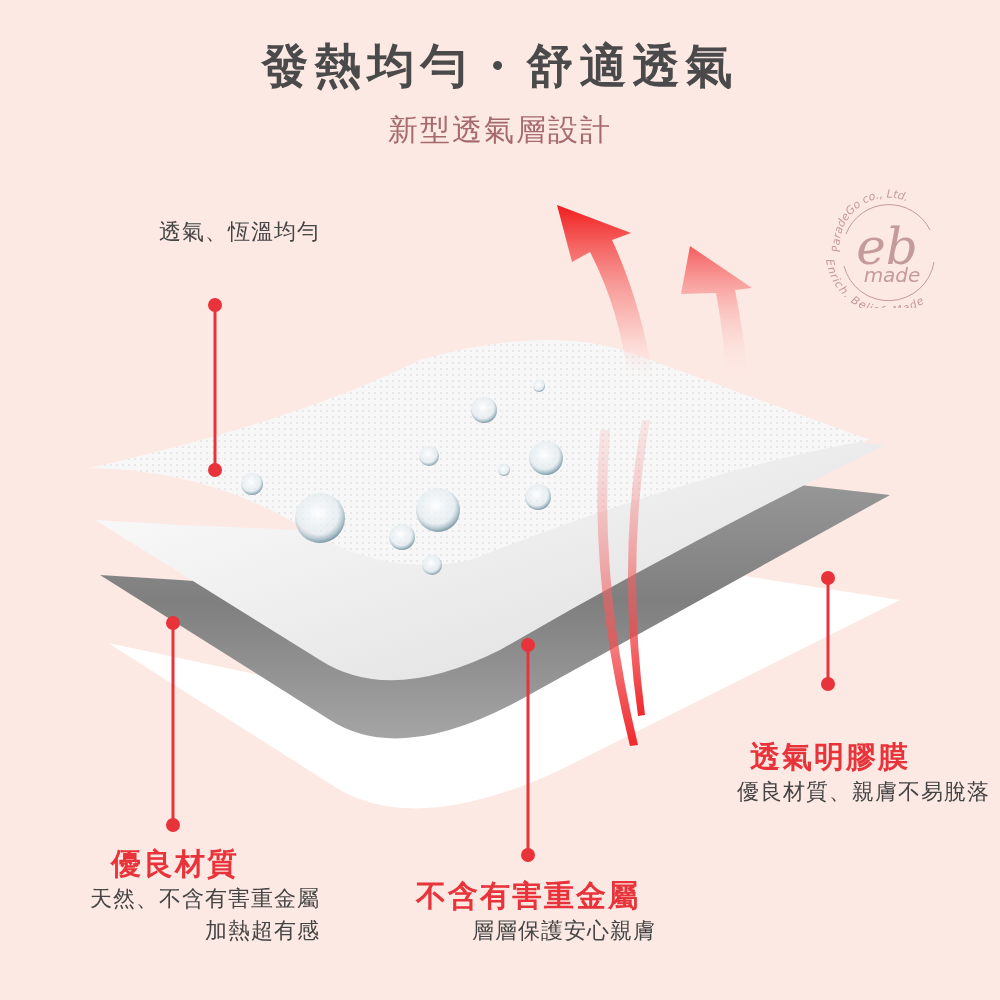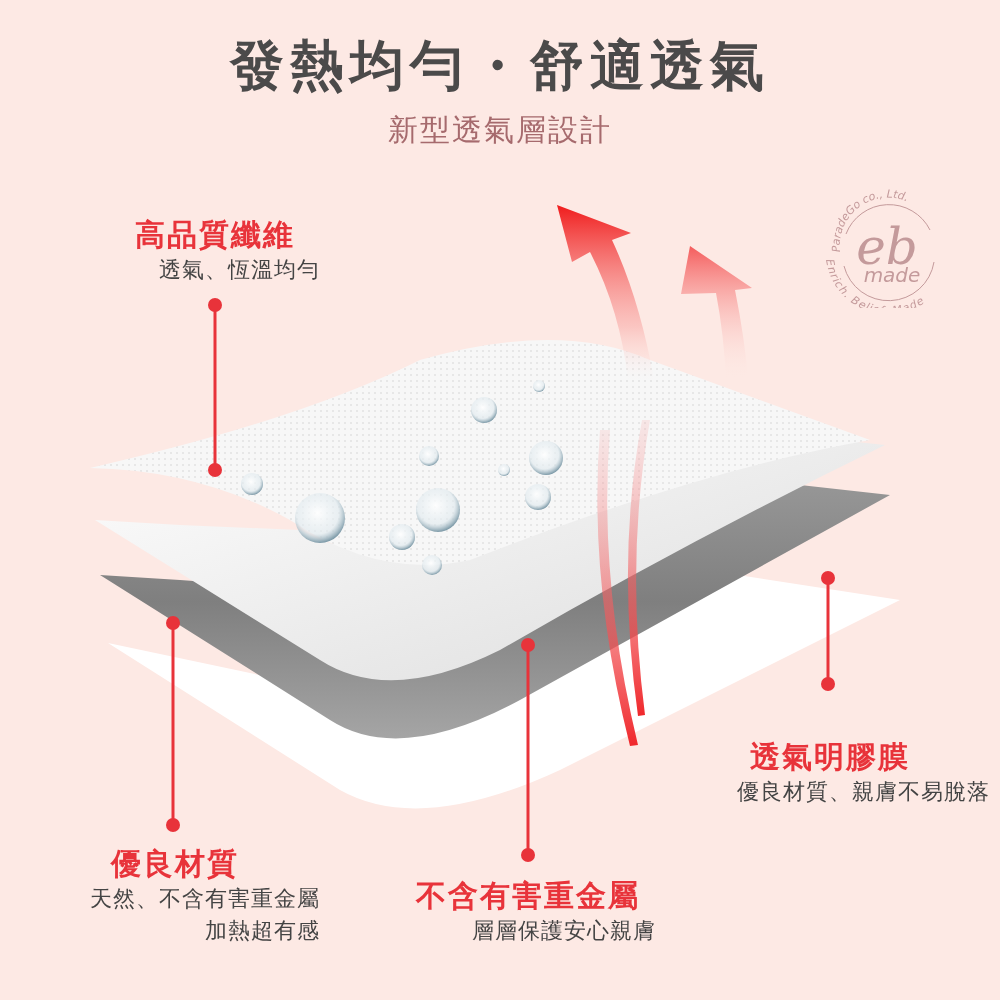--- a/index.html
+++ b/index.html
@@ -4,21 +4,21 @@
   <style>
     html, body { margin: 0; padding: 0; }
     body {
       width: 1000px; height: 1000px; overflow: hidden;
       background: #fde9e4;
       font-family: "DejaVu Sans", "Liberation Sans", sans-serif;
       position: relative;
     }
     .title {
       position: absolute; left: 0; top: 28px; width: 1000px;
-      text-align: center; font-size: 54px; font-weight: bold;
+      text-align: center; font-size: 47px; font-weight: bold;
       color: #4b4a4a; letter-spacing: 6px; line-height: 76px;
     }
     .subtitle {
       position: absolute; left: 0; top: 110px; width: 1000px;
       text-align: center; font-size: 30px; color: #a66a6d;
       letter-spacing: 2px; line-height: 40px;
     }
     svg.art { position: absolute; left: 0; top: 0; }
     .label { position: absolute; text-align: center; }
     .label .h { font-size: 30px; font-weight: bold; color: #e8333a; line-height: 38px; letter-spacing: 2px; }
@@ -132,21 +132,20 @@
     </text>
     <text x="61" y="78" text-anchor="middle" font-size="50" fill="#c49a9b" font-style="italic" font-family="'DejaVu Serif', serif">eb</text>
     <text x="66" y="96" text-anchor="middle" font-size="20" fill="#c49a9b" font-style="italic" font-family="'DejaVu Sans', sans-serif">made</text>
     <text font-size="11" fill="#c49a9b" font-style="italic" font-family="'DejaVu Sans', sans-serif" dy="10">
       <textPath href="#arcBot">Enrich. Belief. Made</textPath>
     </text>
   </svg>
 </div>
 
 <div class="label" style="left:110px; top:216px; width:210px;">
-  <div class="h">高品質纖維</div>
   <div class="d">透氣、恆溫均勻</div>
 </div>
 
 <div class="label" style="left:670px; top:702px; width:320px;margin-top:36px;">
   <div class="h">透氣明膠膜</div>
   <div class="d">優良材質、親膚不易脫落</div>
 </div>
 
 <div class="label" style="left:30px; top:845px; width:290px;">
   <div class="h">優良材質</div>

